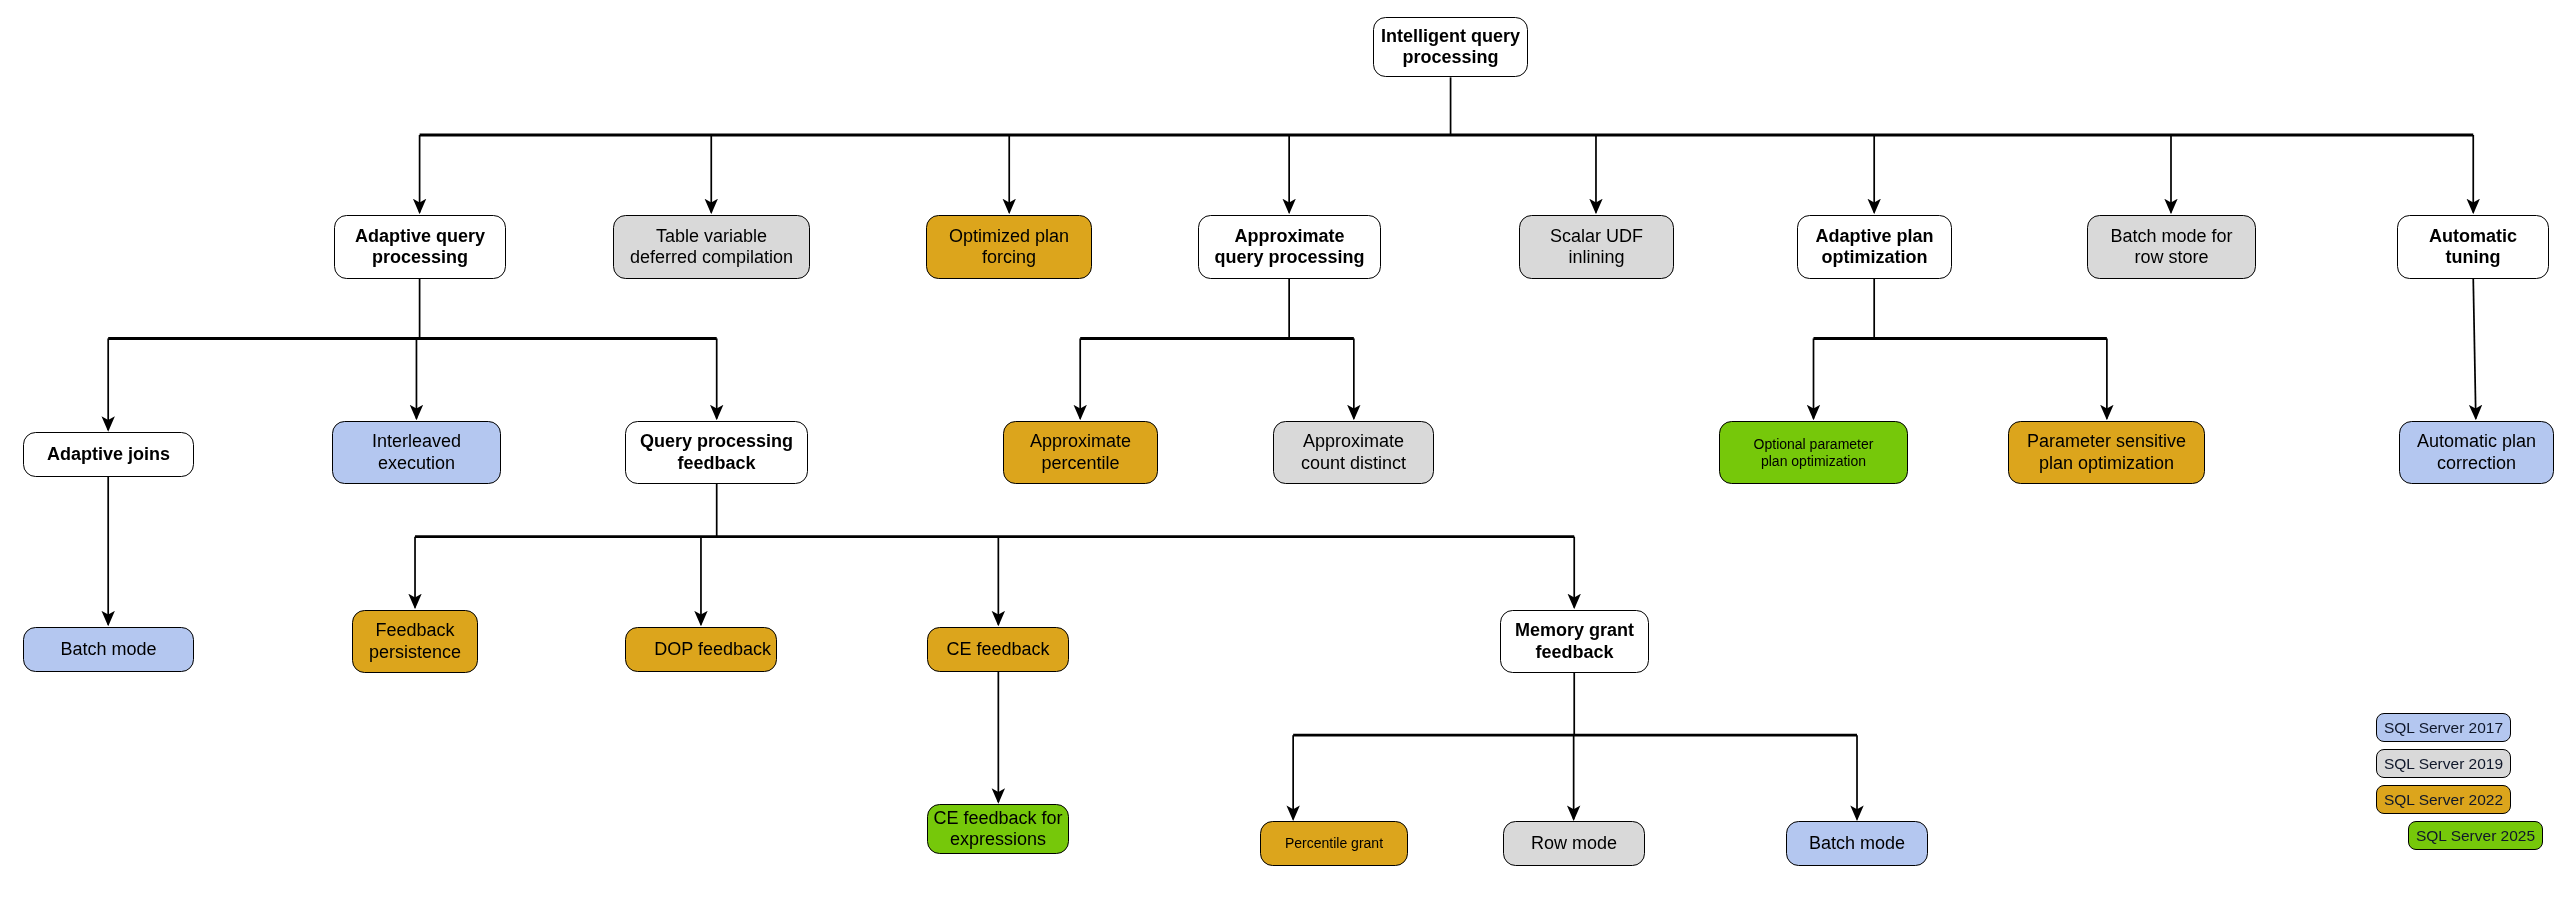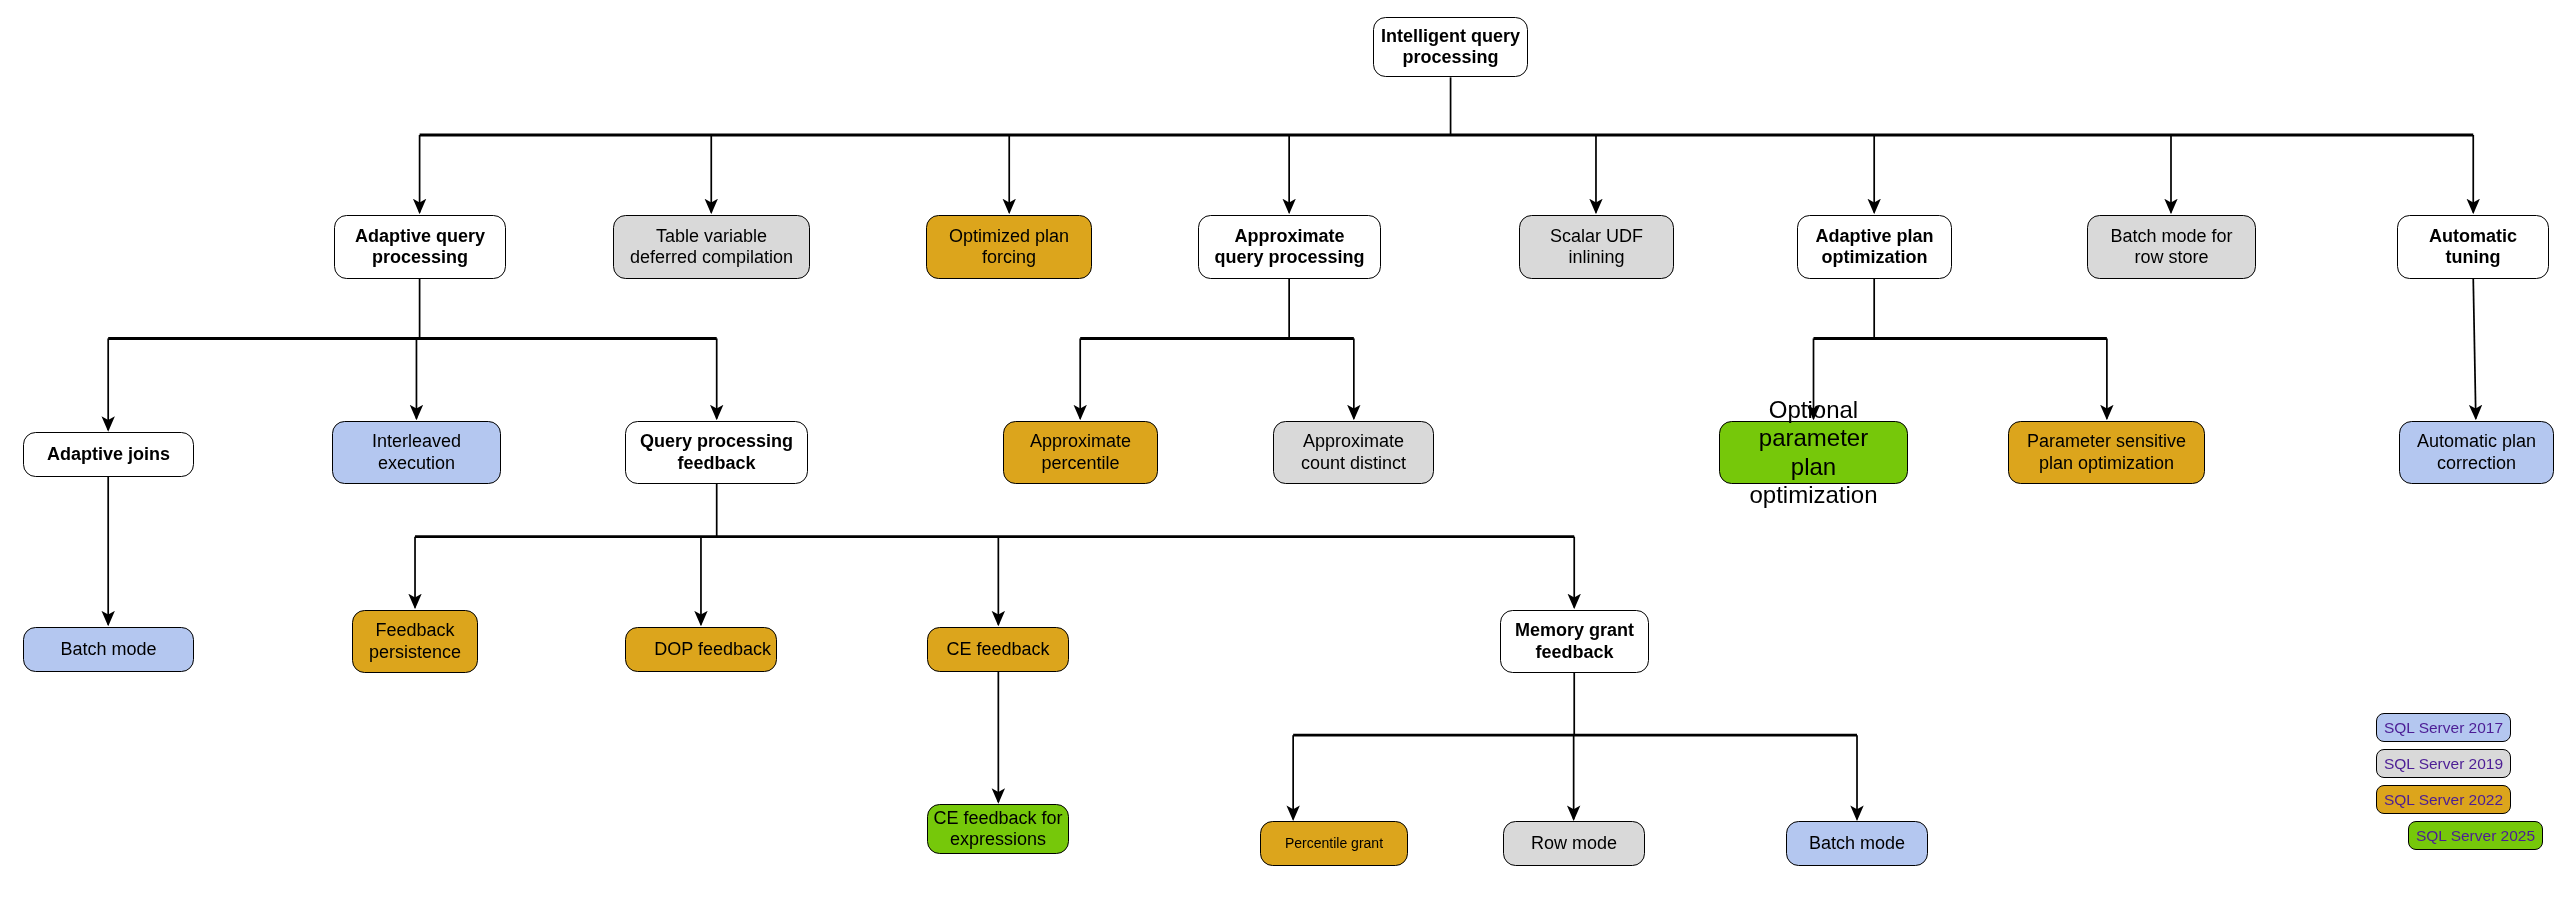--- a/index.html
+++ b/index.html
@@ -25,21 +25,21 @@
   .v2019{background:#d9d9d9;}
   .v2022{background:#dca51c;}
   .v2025{background:#76c80a;}
   .vwhite{background:#ffffff;font-weight:bold;}
   .legend-item{
     position:absolute;
     box-sizing:border-box;
     border:1.7px solid #000000;
     border-radius:8px;
     display:flex;align-items:center;justify-content:center;
-    font-size:15.5px;color:#4c1d95;
+    font-size:15.5px;color:#0f172a;
   }
 </style>
 </head>
 <body>
 
 <div id="stage">
   <svg id="edges" viewBox="0 0 4500 1600" xmlns="http://www.w3.org/2000/svg">
     <defs>
       <marker id="arrow" markerWidth="9" markerHeight="9" refX="8" refY="4.5" orient="auto" markerUnits="strokeWidth">
         <path d="M0,0.6 L9,4.5 L0,8.4 L2.2,4.5 Z" fill="#000"></path>
@@ -105,21 +105,21 @@
 tuning</span></div>
     <div class="node vwhite" style="left: 23px; top: 432px; width: 171px; height: 45px; font-size: 18px;"><span class="node-label">Adaptive joins</span></div>
     <div class="node v2017" style="left: 332px; top: 421px; width: 169px; height: 63px; font-size: 18px;"><span class="node-label">Interleaved
 execution</span></div>
     <div class="node vwhite" style="left: 625px; top: 421px; width: 183px; height: 63px; font-size: 18px;"><span class="node-label">Query processing
 feedback</span></div>
     <div class="node v2022" style="left: 1003px; top: 421px; width: 155px; height: 63px; font-size: 18px;"><span class="node-label">Approximate
 percentile</span></div>
     <div class="node v2019" style="left: 1273px; top: 421px; width: 161px; height: 63px; font-size: 18px;"><span class="node-label">Approximate
 count distinct</span></div>
-    <div class="node v2025" style="left: 1719px; top: 421px; width: 189px; height: 63px; font-size: 24px;"><span class="node-label">Optional parameter
+    <div class="node v2025" style="left: 1719px; top: 421px; width: 189px; height: 63px; font-size: 14px;"><span class="node-label">Optional parameter
 plan optimization</span></div>
     <div class="node v2022" style="left: 2008px; top: 421px; width: 197px; height: 63px; font-size: 18px;"><span class="node-label">Parameter sensitive
 plan optimization</span></div>
     <div class="node v2017" style="left: 2399px; top: 421px; width: 155px; height: 63px; font-size: 18px;"><span class="node-label">Automatic plan
 correction</span></div>
     <div class="node v2017" style="left: 23px; top: 627px; width: 171px; height: 45px; font-size: 18px;"><span class="node-label">Batch mode</span></div>
     <div class="node v2022" style="left: 352px; top: 610px; width: 126px; height: 63px; font-size: 18px;"><span class="node-label">Feedback
 persistence</span></div>
     <div class="node v2022" style="left: 625px; top: 627px; width: 152px; height: 45px; font-size: 18px; padding-left: 28px;"><span class="node-label">DOP feedback</span></div>
     <div class="node v2022" style="left: 927px; top: 627px; width: 142px; height: 45px; font-size: 18px;"><span class="node-label">CE feedback</span></div>

